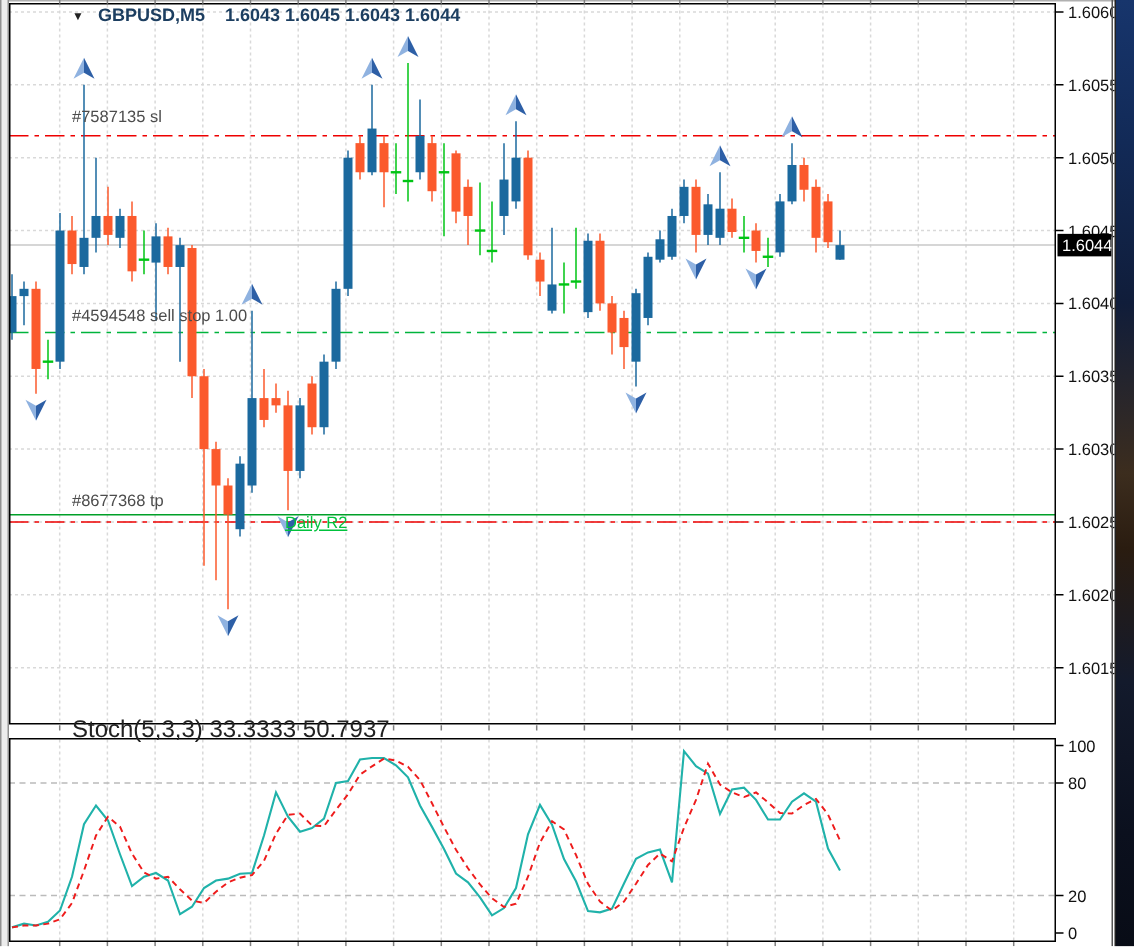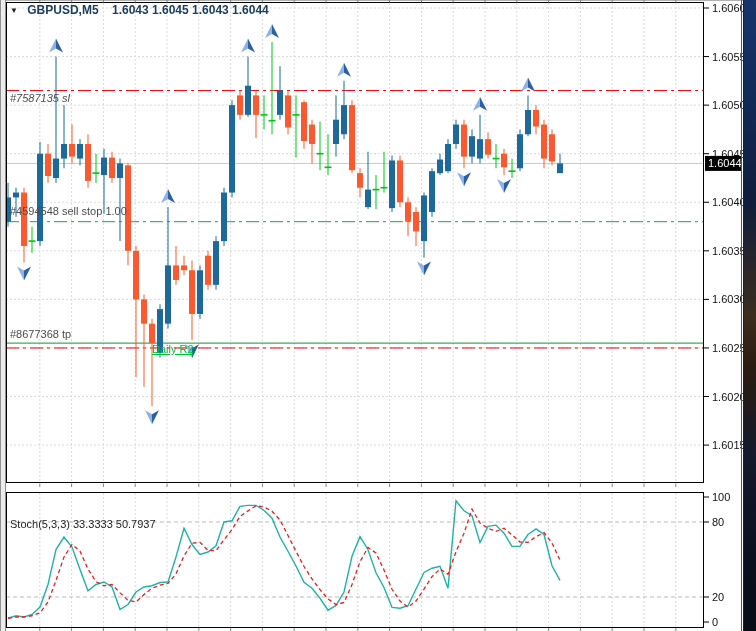--- a/index.html
+++ b/index.html
@@ -5,30 +5,30 @@
   html,body{margin:0;padding:0;background:#fff;}
   .screen{position:relative;width:756px;height:631px;background:#fff;overflow:hidden;
           font-family:"Liberation Sans",sans-serif;}
   .left-edge{position:absolute;left:0;top:0;width:4px;height:631px;background:#ececec;
              border-left:1px solid #909090;border-right:1px solid #909090;}
   .top-edge{position:absolute;left:0;top:0;width:756px;height:1px;background:#b0b0b0;}
   .right-strip{position:absolute;left:743px;top:0;width:13px;height:631px;
                border-left:1px solid #222;
                background:linear-gradient(180deg,#17356c 0%,#122a57 15%,#101d3a 32%,
                  #3c2d1e 50%,#2a1c10 58%,#131a2c 72%,#0b101e 88%,#080c16 100%);}
-  .lbl{position:absolute;z-index:5;white-space:nowrap;line-height:13px;}
+  .lbl{position:absolute;z-index:5;white-space:nowrap;line-height:13px;margin-left:38px;}
   .header{left:10px;top:4px;font-size:12px;font-weight:bold;color:#1c3e60;}
   .header .caret{font-size:8px;margin-right:6px;position:relative;top:-1px;color:#222;}
   .header .ohlc{margin-left:10px;}
   .oline{font-size:11px;color:#4c4c4c;}
-  .lbl-sl{left:10px;top:92px;font-style:italic;}
+  .lbl-sl{left:10px;top:72px;}
   .lbl-sellstop{left:10px;top:205px;}
   .lbl-tp{left:10px;top:328px;}
   .lbl-r2{left:152px;top:343px;color:#00c23c;font-size:11px;text-decoration:underline;}
-  .lbl-stoch{left:10px;top:518px;font-size:11px;color:#222;}
+  .lbl-stoch{left:10px;top:480px;font-size:16px;color:#222;}
   svg{position:absolute;left:0;top:0;}
 </style>
 </head>
 <body>
 
 <div class="screen">
   <div class="top-edge"></div>
 
   <svg id="chart-canvas" width="743" height="631" viewBox="0 0 743 631">
       <g>

